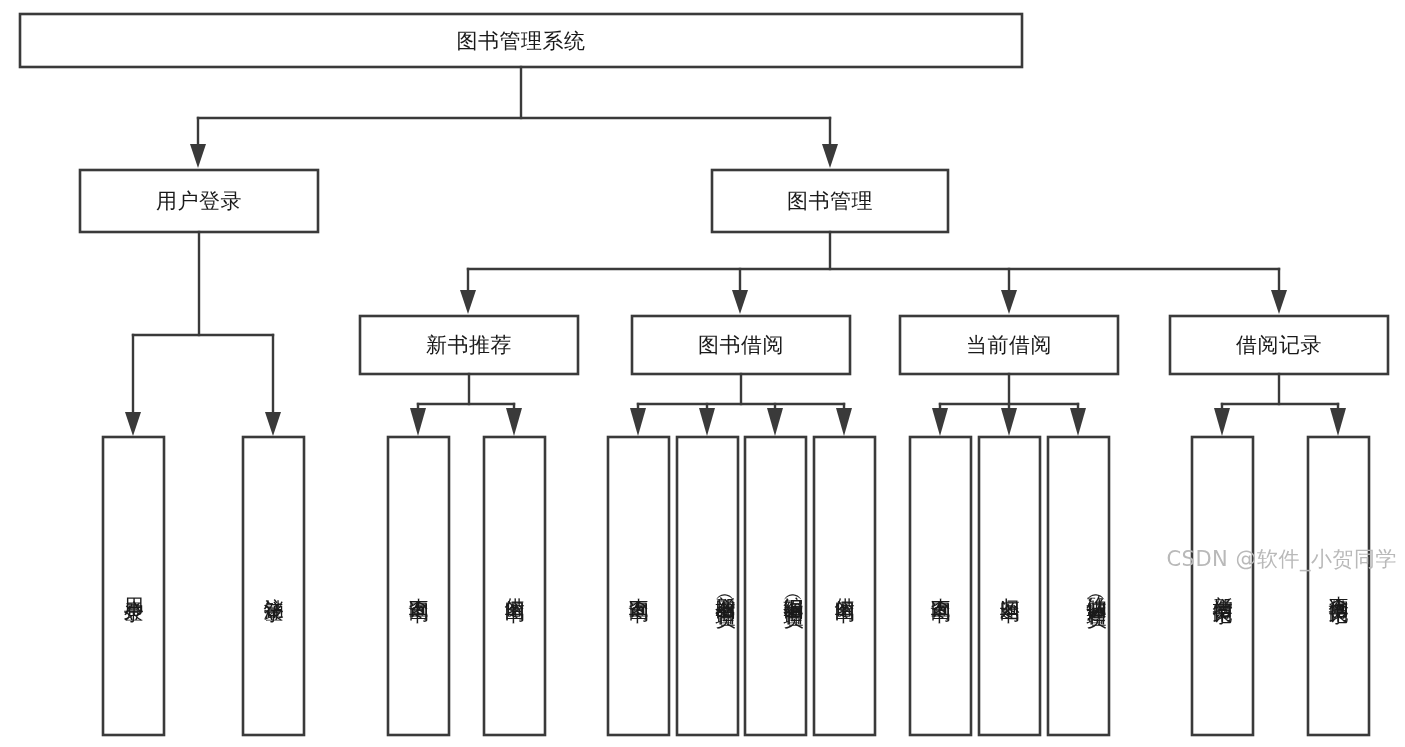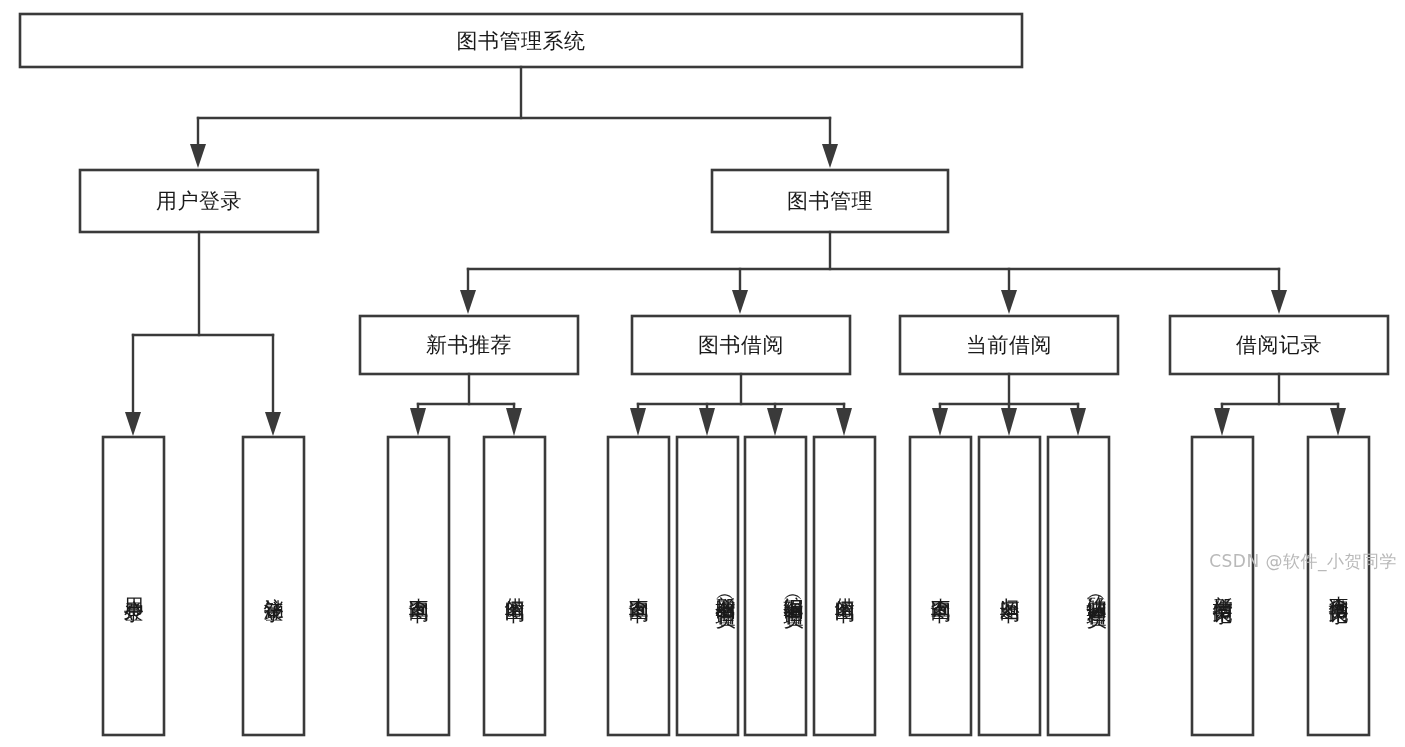--- a/index.html
+++ b/index.html
@@ -64,21 +64,21 @@
     letter-spacing: 2px;
     white-space: nowrap;
     pointer-events: none;
     user-select: none;
   }
   #watermark {
     position: absolute;
     right: 8px;
     bottom: 6px;
     font-family: "DejaVu Sans", "Liberation Sans", sans-serif;
-    font-size: 17px;
+    font-size: 21px;
     color: #b9b9b9;
     letter-spacing: 0.5px;
     white-space: nowrap;
   }
 </style>
 </head>
 <body>
 
 <div id="diagram-root">
 

